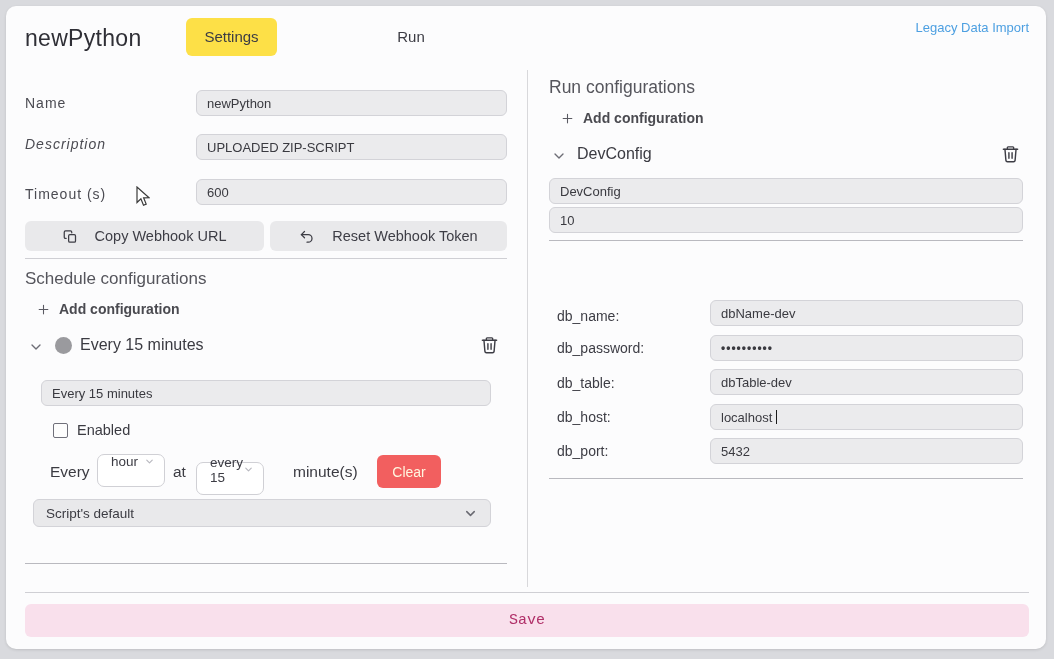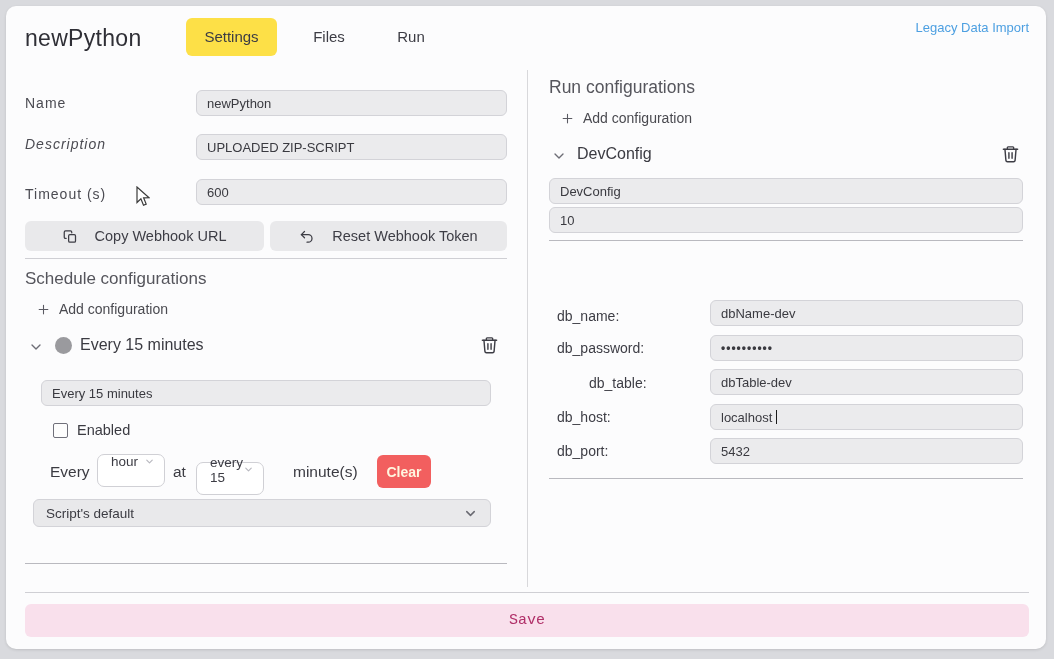--- a/index.html
+++ b/index.html
@@ -29,33 +29,33 @@
     font-family:"Liberation Sans", sans-serif; outline:none; display:block;
   }
   .gbtn {
     background:#e9e9eb; border:none; border-radius:6px; height:30px;
     font-size:14.5px; color:#3d3d45; display:flex; align-items:center; justify-content:center;
     gap:17px; cursor:pointer; font-family:"Liberation Sans", sans-serif; width:100%;
   }
   .divider { background:#cfcfd4; height:1px; }
   .vdivider { background:#d8d8db; width:1px; }
   .section-h { font-size:17px; color:#55555c; font-weight:400; }
-  .add-row { display:flex; align-items:center; gap:9px; color:#4a4a50; font-size:14px; cursor:pointer; }
+  .add-row { display:flex; align-items:center; gap:9px; color:#4a4a50; font-size:14px; cursor:pointer;font-weight:bold; }
   .cfg-label { font-size:16px; color:#3b3b42; }
   .status-dot { width:17px; height:17px; border-radius:50%; background:#9a9a9e; }
   .checkbox { width:15px; height:15px; border:1.5px solid #70707a; border-radius:2px; background:#fdfdfd; }
   .cron-txt { font-size:15.5px; color:#3b3b42; }
   .wselect {
     background:#fff; border:1px solid #d0d0d5; border-radius:7px; height:33px;
     display:flex; align-items:center; justify-content:space-between; padding:0 9px 18px 13px;
     font-size:13.5px; color:#3c3c44; cursor:pointer;
   }
   .clear-btn {
-    border:none; border-radius:6px; height:33px; width:54px;
-    font-size:14px; cursor:pointer; font-family:"Liberation Sans", sans-serif;font-weight:bold;
+    border:none; border-radius:6px; height:33px; width:64px;
+    font-size:14px; cursor:pointer; font-family:"Liberation Sans", sans-serif;
   }
   .gselect {
     background:#e9e9eb; border:1px solid #d3d3d8; border-radius:6px; height:28px;
     display:flex; align-items:center; justify-content:space-between; padding:0 12px;
     font-size:13.5px; color:#3b3b42; cursor:pointer;
   }
   .env-label { font-size:14px; color:#3d3d45; }
   .save-btn {
     border:none; border-radius:6px; height:33px; width:100%;
     font-size:15px; cursor:pointer; font-family:Liberation Mono, monospace;
@@ -64,21 +64,20 @@
   svg { display:block; }
 </style>
 </head>
 <body>
 
 <div class="card">
 
   <div class="abs page-title" style="left:19px; top:19px;">newPython</div>
 
   <div class="abs tab active" style="left:180px; top:12px; width:91px; height:38px;">Settings</div>
-  <div class="abs tab" style="left:283px; top:12px; width:80px; height:38px;">Files</div>
   <div class="abs tab" style="left:366px; top:12px; width:78px; height:38px;">Run</div>
 
   <div class="abs top-link" style="right:17px; top:14px;">Legacy Data Import</div>
 
   <div class="abs field-label" style="left:19px; top:89px;">Name</div>
   <div class="abs" style="left:190px; top:84px; width:311px;">
     <input class="tinput" value="newPython" style="">
   </div>
 
   <div class="abs field-label" style="left:19px; top:130px;font-style:italic;">Description</div>
@@ -235,21 +234,21 @@
   <div class="abs env-label" style="left:551px; top:302px;">db_name:</div>
   <div class="abs" style="left:704px; top:294px; width:313px;">
     <input class="tinput" value="dbName-dev" style="">
   </div>
 
   <div class="abs env-label" style="left:551px; top:334px;">db_password:</div>
   <div class="abs" style="left:704px; top:329px; width:313px;">
     <input class="tinput" style="letter-spacing: 1px; font-size: 12px; font-weight: bold;" value="••••••••••">
   </div>
 
-  <div class="abs env-label" style="left:583px; top:369px;">db_table:</div>
+  <div class="abs env-label" style="left:551px; top:369px;">db_table:</div>
   <div class="abs" style="left:704px; top:363px; width:313px;">
     <input class="tinput" value="dbTable-dev" style="">
   </div>
 
   <div class="abs env-label" style="left:551px; top:403px;">db_host:</div>
   <div class="abs" style="left:704px; top:398px; width:313px;">
     <input class="tinput" value="localhost" style="">
     <span class="caret" style="left:66px;"></span>
   </div>
 

